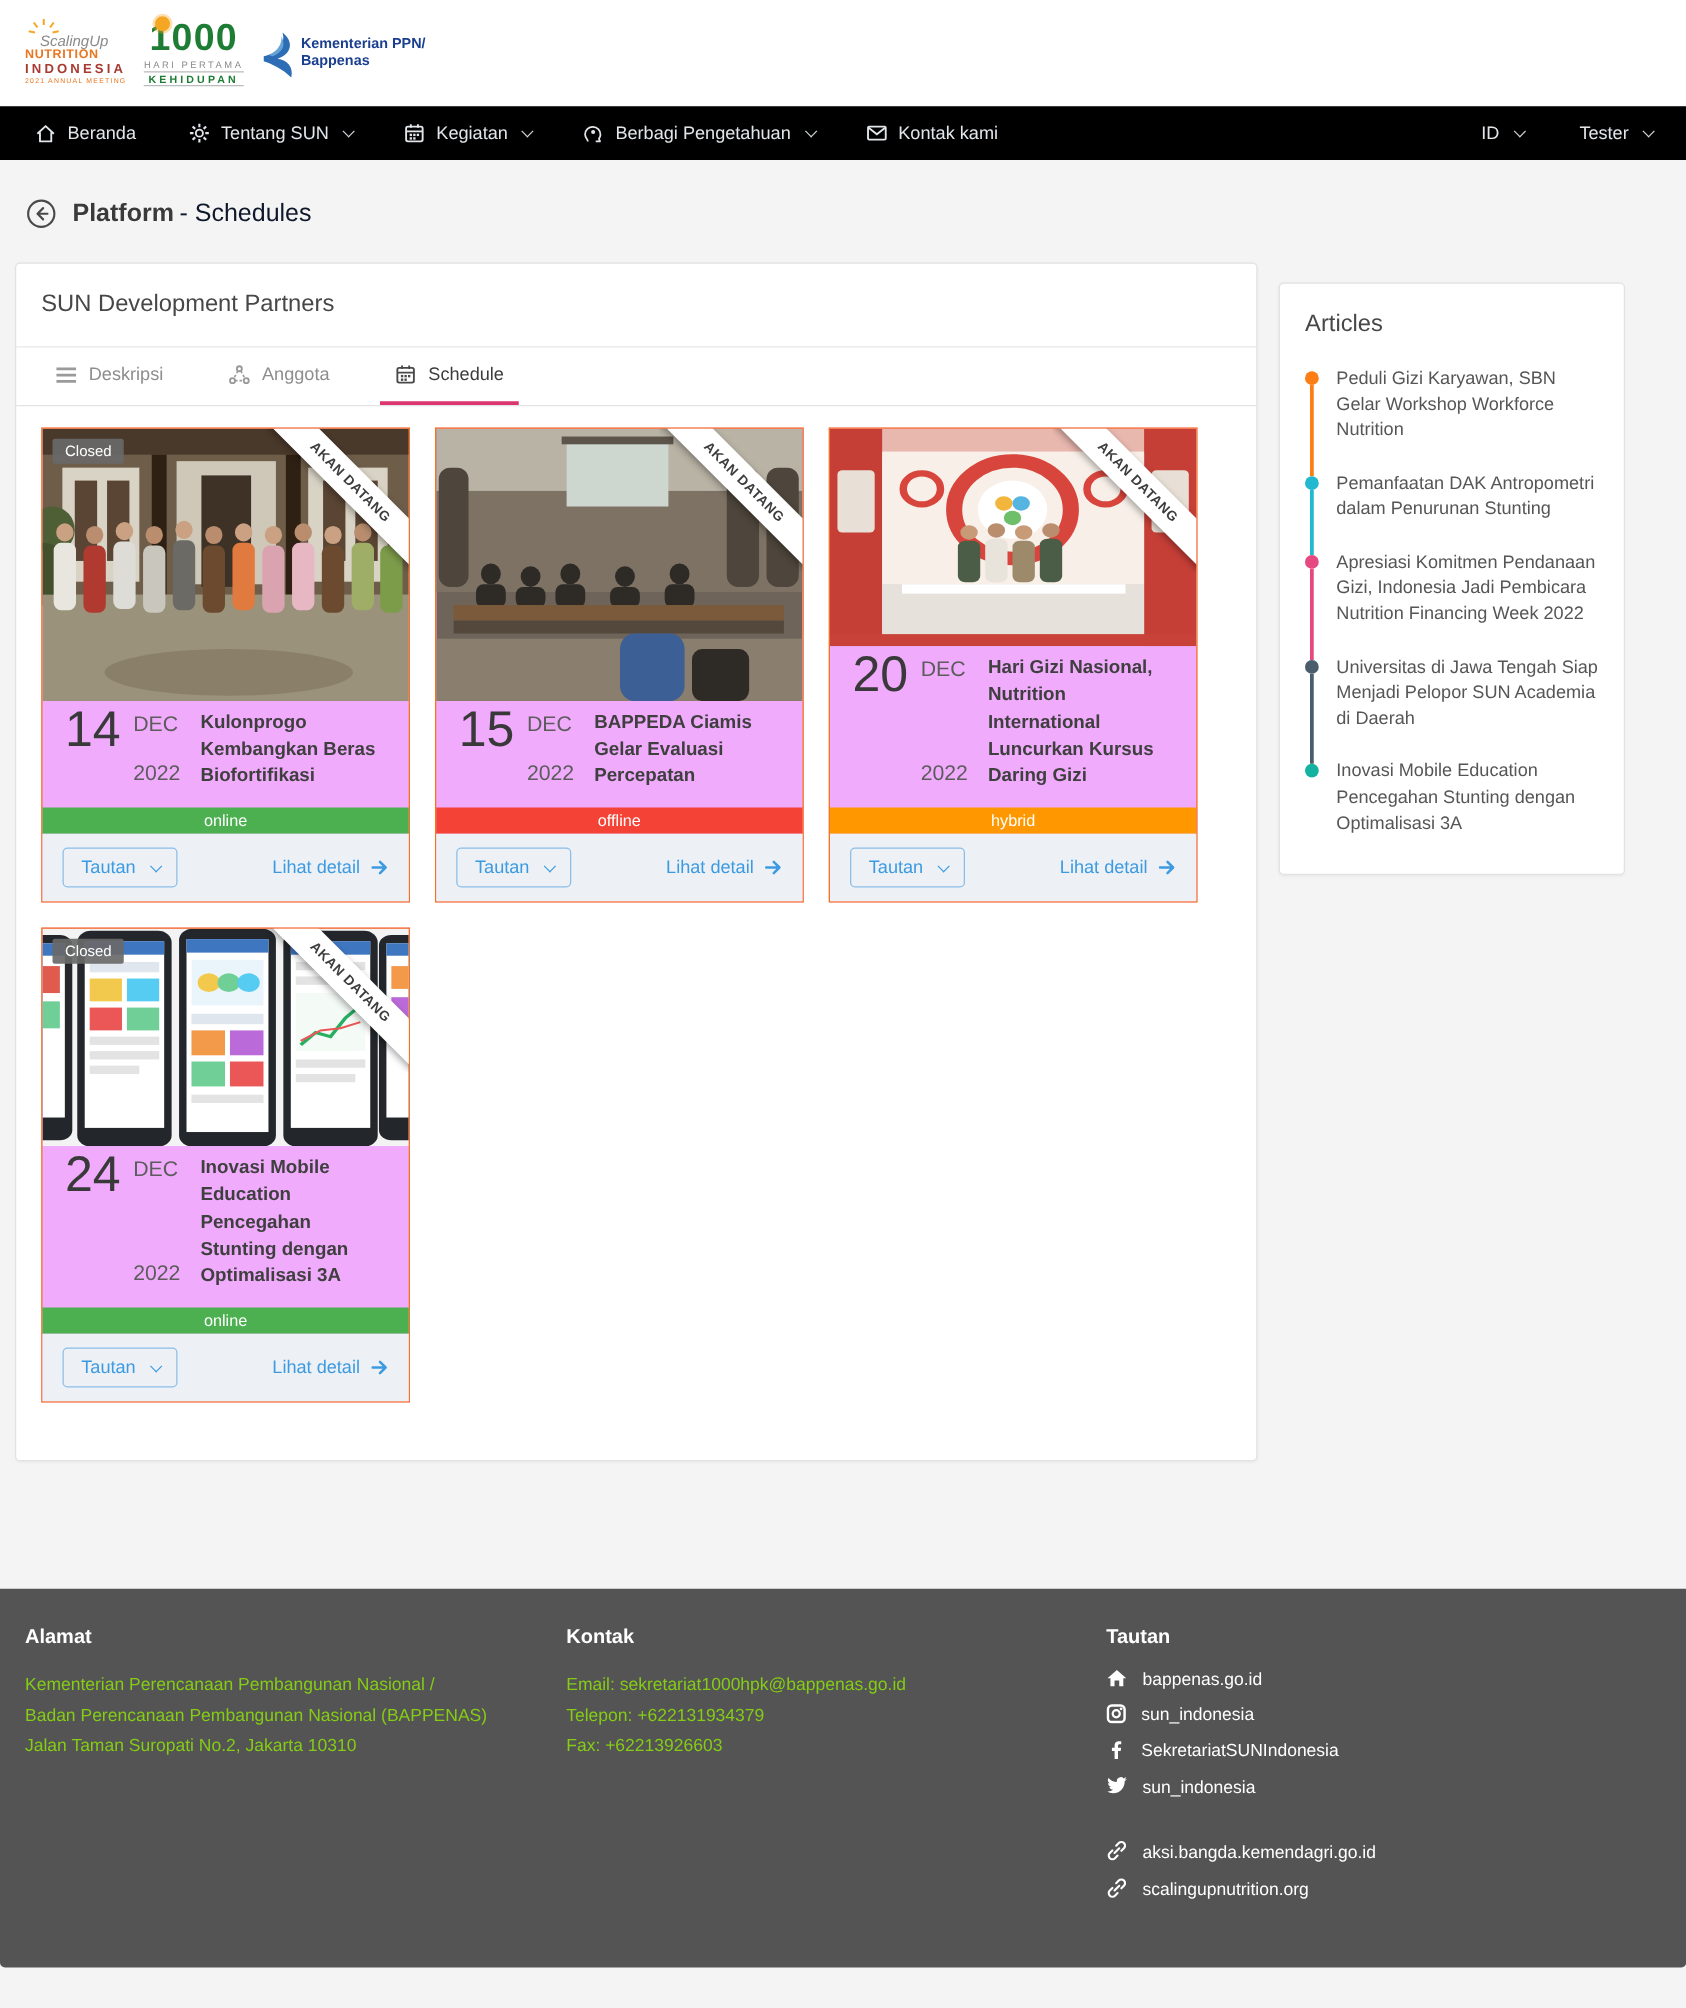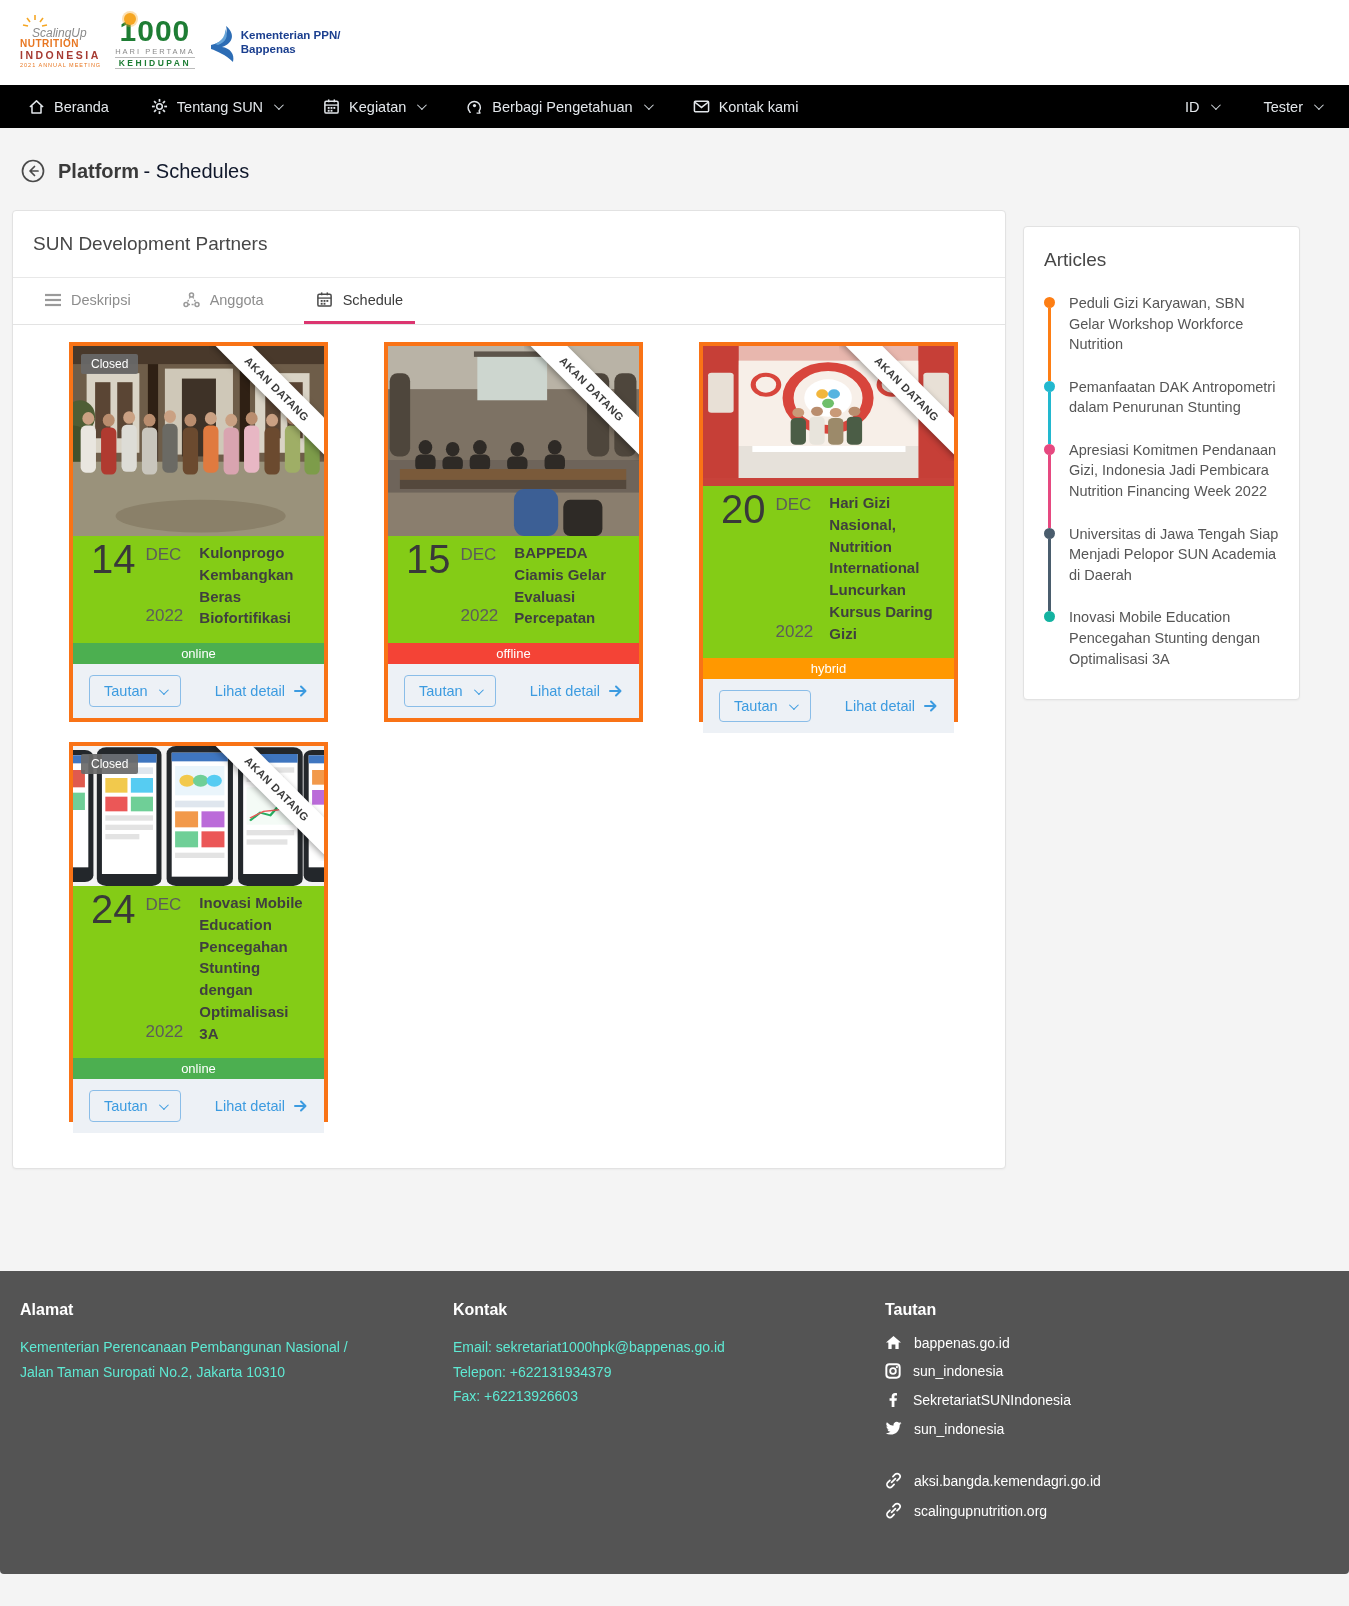--- a/index.html
+++ b/index.html
@@ -48,21 +48,21 @@
   .main-panel { width:1124px; }
   .main-panel-header { padding:22px 20px; border-bottom:1px solid #e8e8e8; }
   .main-panel-header h2 { font-size:19px; font-weight:500; color:#474747; }
   .tabs { display:flex; align-items:stretch; border-bottom:1px solid #e3e3e3; padding:0 20px; }
   .tab { display:flex; align-items:center; gap:10px; font-size:14.5px; color:#8d8d8d;
     padding:13px 12px; margin-right:28px; cursor:pointer; border-bottom:3px solid transparent; }
   .tab.active { color:#3c3c3c; border-bottom-color:#dc3570; font-weight:500; }
   .tab svg { display:block; }
   
   .cards-grid { display:grid; grid-template-columns:repeat(3,295px); gap:20px; padding:17px 20px 46px; }
-  .event-card { border:4px solid #f97316; background:#84cc16; display:flex; flex-direction:column; height:380px;margin-left:36px; }
+  .event-card { border:1px solid #f97316; background:#f0abfc; display:flex; flex-direction:column; height:380px; }
   .card-image { position:relative; overflow:hidden; flex:1; min-height:140px; }
   .card-image svg.scene { position:absolute; inset:0; width:100%; height:100%; }
   .closed-badge { position:absolute; top:8px; left:8px; background:rgba(105,105,105,.92); color:#fff;
     font-size:12px; padding:3px 10px; border-radius:2px; z-index:3; }
   .ribbon-wrap { position:absolute; top:0; right:0; width:115px; height:115px; overflow:hidden; z-index:2; }
   .ribbon { position:absolute; top:30px; right:-38px; transform:rotate(45deg);
     background:#fff; color:#3d3d3d; font-size:11px; font-weight:bold; letter-spacing:.5px;
     width:170px; text-align:center; padding:7px 0; box-shadow:0 2px 6px rgba(0,0,0,.35); }
   .card-body { padding:4px 18px 14px; display:flex; gap:10px; }
   .date-day { font-size:40px; color:#393939; line-height:.95; }
@@ -86,21 +86,21 @@
   .tl .dot { position:absolute; top:4px; left:0; width:11px; height:11px; border-radius:50%; }
   .tl .line { position:absolute; top:15px; bottom:-26px; left:4px; width:3px; }
   .article-text { font-size:14.5px; color:#565656; line-height:1.42; }
   
   .site-footer { background:#545454; color:#fff; margin-top:102px; border-radius:0 0 4px 4px;
     display:flex; padding:30px 20px 42px; }
   .f-col h3 { font-size:16px; font-weight:bold; margin-bottom:16px; }
   .f-col-1 { width:433px; }
   .f-col-2 { width:432px; }
   .f-col-3 { flex:1; }
-  .f-line { font-size:14px; color:#5eead4; line-height:1.75; }
+  .f-line { font-size:14px; color:#84cc16; line-height:1.75; }
   .f-link { display:flex; align-items:center; gap:12px; font-size:14px; color:#fff; line-height:1;
     margin-bottom:13px; cursor:pointer; text-decoration:none; }
   .f-link.gap-above { margin-top:36px; }
   .f-link svg { flex:none; display:block; }
   .bottom-spacer { height:53px; }
 </style>
 </head>
 <body>
 
 <header class="site-header">
@@ -600,20 +600,21 @@
         <p class="article-text">Inovasi Mobile Education Pencegahan Stunting dengan Optimalisasi 3A</p>
       </div>
     </div>
   </aside>
 </div>
 
 <footer class="site-footer">
   <div class="f-col f-col-1">
     <h3>Alamat</h3>
     <div class="f-line">Kementerian Perencanaan Pembangunan Nasional /</div>
+    <div class="f-line">Badan Perencanaan Pembangunan Nasional (BAPPENAS)</div>
     <div class="f-line">Jalan Taman Suropati No.2, Jakarta 10310</div>
   </div>
   <div class="f-col f-col-2">
     <h3>Kontak</h3>
     <div class="f-line">Email: sekretariat1000hpk@bappenas.go.id</div>
     <div class="f-line">Telepon: +622131934379</div>
     <div class="f-line">Fax: +62213926603</div>
   </div>
   <div class="f-col f-col-3">
     <h3>Tautan</h3>

